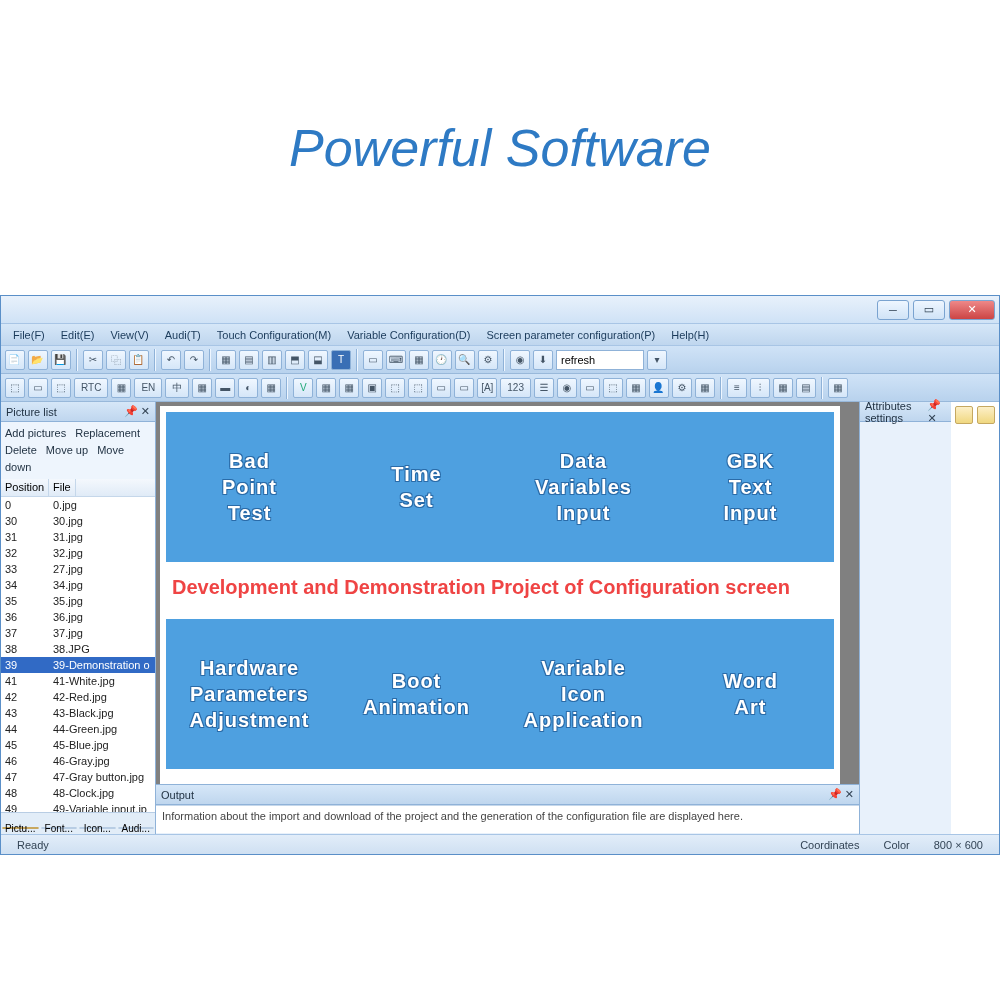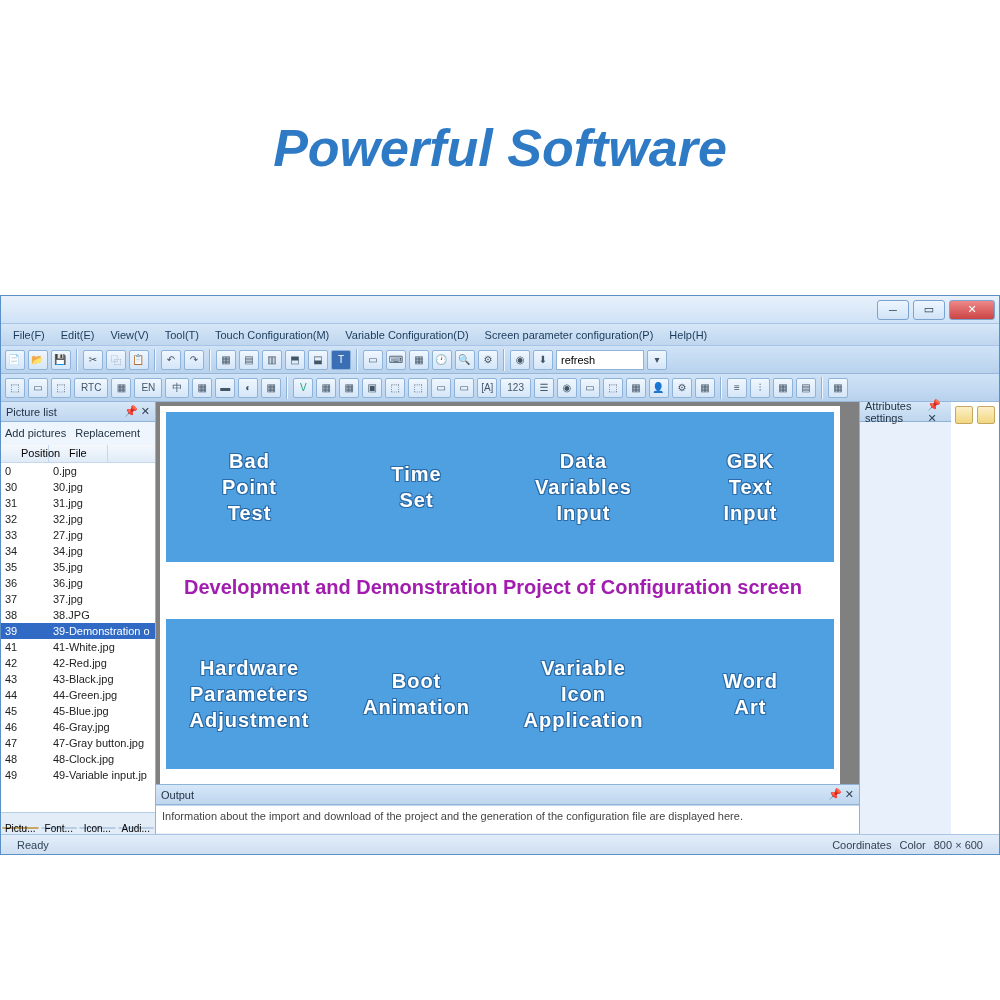--- a/index.html
+++ b/index.html
@@ -1,81 +1,81 @@
 <!DOCTYPE html>
 <html><head>
 <meta charset="utf-8">
 <style>
 *{box-sizing:border-box;margin:0;padding:0;font-family:Tahoma,Arial,sans-serif}
 body{background:#fff;width:1000px;height:1000px;overflow:hidden}
 .hero{height:295px;display:flex;align-items:center;justify-content:center}
-.hero-text{font-size:52px;font-style:italic;font-weight:bold;color:#2e7ac4}
+.hero-text{font-size:52px;font-style:italic;font-weight:normal;color:#2e7ac4}
 .app{position:absolute;top:295px;left:0;width:1000px;height:560px;border:1px solid #5a8fc8;background:#bfd6ee}
 .titlebar{height:28px;background:linear-gradient(#e8f1fb,#cfe2f6);display:flex;align-items:center;justify-content:flex-end;border-bottom:1px solid #a8c5e5}
 .winbtn{width:32px;height:20px;margin:0 2px;border:1px solid #7aa3d0;border-radius:3px;background:linear-gradient(#eef6ff,#d0e3f6);display:flex;align-items:center;justify-content:center;font-size:11px;color:#345}
 .winbtn.close{background:linear-gradient(#e88,#c44);color:#fff;width:46px;margin-right:4px}
 .menubar{height:22px;background:linear-gradient(#d6e7f8,#bfd6ee);display:flex;align-items:center;padding:0 4px;font-size:11px;color:#1a3a5a;border-bottom:1px solid #a8c5e5}
 .menubar span{padding:0 8px;cursor:default}
 .toolbar{height:28px;background:linear-gradient(#d0e3f7,#b8d2ed);border-bottom:1px solid #98b8da;display:flex;align-items:center;padding:0 4px;gap:3px}
 .tbtn{width:20px;height:20px;border:1px solid #8fb2d8;border-radius:2px;background:linear-gradient(#f0f7ff,#d5e6f8);font-size:10px;display:flex;align-items:center;justify-content:center;color:#456}
 .tbtn.w{width:auto;padding:0 6px;font-size:10px}
 .tsep{width:2px;height:22px;border-left:1px solid #8fb2d8;border-right:1px solid #eef6ff;margin:0 2px}
 .refresh-box{height:20px;width:88px;background:#fff;border:1px solid #8fb2d8;font-size:11px;padding:0 4px;display:flex;align-items:center}
 .workarea{position:absolute;top:106px;left:0;right:0;bottom:20px;display:flex}
 .left-panel{width:155px;background:#e8f1fb;border-right:1px solid #8fb2d8;display:flex;flex-direction:column}
 .panel-hdr{height:20px;background:linear-gradient(#d6e7f8,#bfd6ee);border-bottom:1px solid #8fb2d8;font-size:11px;padding:0 5px;display:flex;align-items:center;justify-content:space-between;color:#234}
 .panel-hdr .x{font-size:11px;color:#345}
 .pl-btns{padding:3px 4px;font-size:11px;color:#234;line-height:17px;background:#eef5fd}
 .pl-btns span{margin-right:6px;cursor:default}
 .pl-table{flex:1;overflow:hidden;background:#fff;font-size:11px}
 .pl-th{display:flex;background:linear-gradient(#f4f8fd,#e0ebf7);border-bottom:1px solid #c5d7ea;height:18px}
-.pl-th div{padding:2px 20px;border-right:1px solid #c5d7ea}
+.pl-th div{padding:2px 4px;border-right:1px solid #c5d7ea}
 .pl-th div:first-child{width:48px}
 .pl-rows{overflow-y:auto;height:326px}
 .pl-row{display:flex;height:16px;line-height:16px;color:#222}
 .pl-row.sel{background:#316ac5;color:#fff}
 .pl-row div:first-child{width:48px;padding-left:4px}
 .pl-row div:last-child{padding-left:4px;white-space:nowrap;overflow:hidden}
 .pl-tabs{display:flex;background:#e2edf8;border-top:1px solid #b8cde4;height:22px}
 .pl-tab{flex:1;font-size:10px;border:1px solid #c8a860;background:linear-gradient(#fdf2d0,#f5dd95);display:flex;align-items:center;justify-content:center;margin:14px 1px;border-radius:2px}
 .pl-tab.inactive{background:linear-gradient(#f0f5fb,#dce8f5);border-color:#b8cde4}
 .canvas-wrap{flex:1;background:#808080;position:relative;overflow:auto}
 .canvas{position:absolute;top:4px;left:4px;width:680px;height:380px;background:#fff}
 .tile-row{display:flex;gap:0;padding:6px 6px 0 6px}
 .tile{flex:1;height:150px;background:#4ea0e0;display:flex;align-items:center;justify-content:center;text-align:center;color:#fff;font-size:20px;font-weight:bold;letter-spacing:1px;text-shadow:-1px -1px 0 #2a6ba8,1px -1px 0 #2a6ba8,-1px 1px 0 #2a6ba8,1px 1px 0 #2a6ba8;font-family:'Arial Black',sans-serif;line-height:1.3}
-.banner{padding:14px 24px;font-size:20px;font-weight:bold;color:#a21caf}
+.banner{padding:14px 12px;font-size:20px;font-weight:bold;color:#ef4444}
 .output-panel{position:absolute;left:0;right:0;bottom:0;height:50px;background:#e8f1fb;border-top:1px solid #8fb2d8}
 .output-body{padding:4px 6px;font-size:11px;color:#444;background:#fff;height:28px;border-top:1px solid #c5d7ea}
 .right-panel{width:140px;background:#e8f1fb;border-left:1px solid #8fb2d8;display:flex;flex-direction:row}
 .attr-body{flex:1;background:#fff;padding:4px}
 .attr-icons{display:flex;gap:4px}
 .attr-icon{width:18px;height:18px;border:1px solid #c5a860;background:linear-gradient(#fdf0c8,#f0d880);border-radius:2px}
 .attr-lower{height:120px;background:#f4f8fd;border-top:1px solid #c5d7ea}
 .statusbar{position:absolute;bottom:0;left:0;right:0;height:20px;background:linear-gradient(#e2edf9,#cfe0f2);border-top:1px solid #a8c5e5;display:flex;align-items:center;justify-content:space-between;padding:0 16px;font-size:11px;color:#345}
-.statusbar .right{display:flex;gap:8px}
+.statusbar .right{display:flex;gap:24px}
 </style>
 </head>
 <body>
 
 <div class="hero">
   <div class="hero-text">Powerful Software</div>
 </div>
 
 <div class="app">
   <div class="titlebar">
     <div class="winbtn">─</div>
     <div class="winbtn">▭</div>
     <div class="winbtn close">✕</div>
   </div>
 
   <div class="menubar" id="menubar">
       <span>File(F)</span>
       <span>Edit(E)</span>
       <span>View(V)</span>
-      <span>Tool(T)</span>
+      <span>Audi(T)</span>
       <span>Touch Configuration(M)</span>
       <span>Variable Configuration(D)</span>
       <span>Screen parameter configuration(P)</span>
       <span>Help(H)</span>
     </div>
 
   <div class="toolbar">
     <div class="tbtn">📄</div>
     <div class="tbtn">📂</div>
     <div class="tbtn">💾</div>
@@ -148,20 +148,21 @@
   </div>
 
   <div class="workarea">
     <div class="left-panel">
       <div class="panel-hdr">
         <span>Picture list</span>
         <span class="x">📌 ✕</span>
       </div>
       <div class="pl-btns">
         <div id="plb1"><span>Add pictures</span> <span>Replacement</span></div>
+          <div id="plb2"><span>Delete</span> <span>Move up</span> <span>Move down</span></div>
       </div>
       <div class="pl-table">
         <div class="pl-th">
           <div>Position</div>
           <div>File</div>
         </div>
         <div class="pl-rows" id="plrows">
             <div class="pl-row">
               <div>0</div>
               <div>0.jpg</div>

